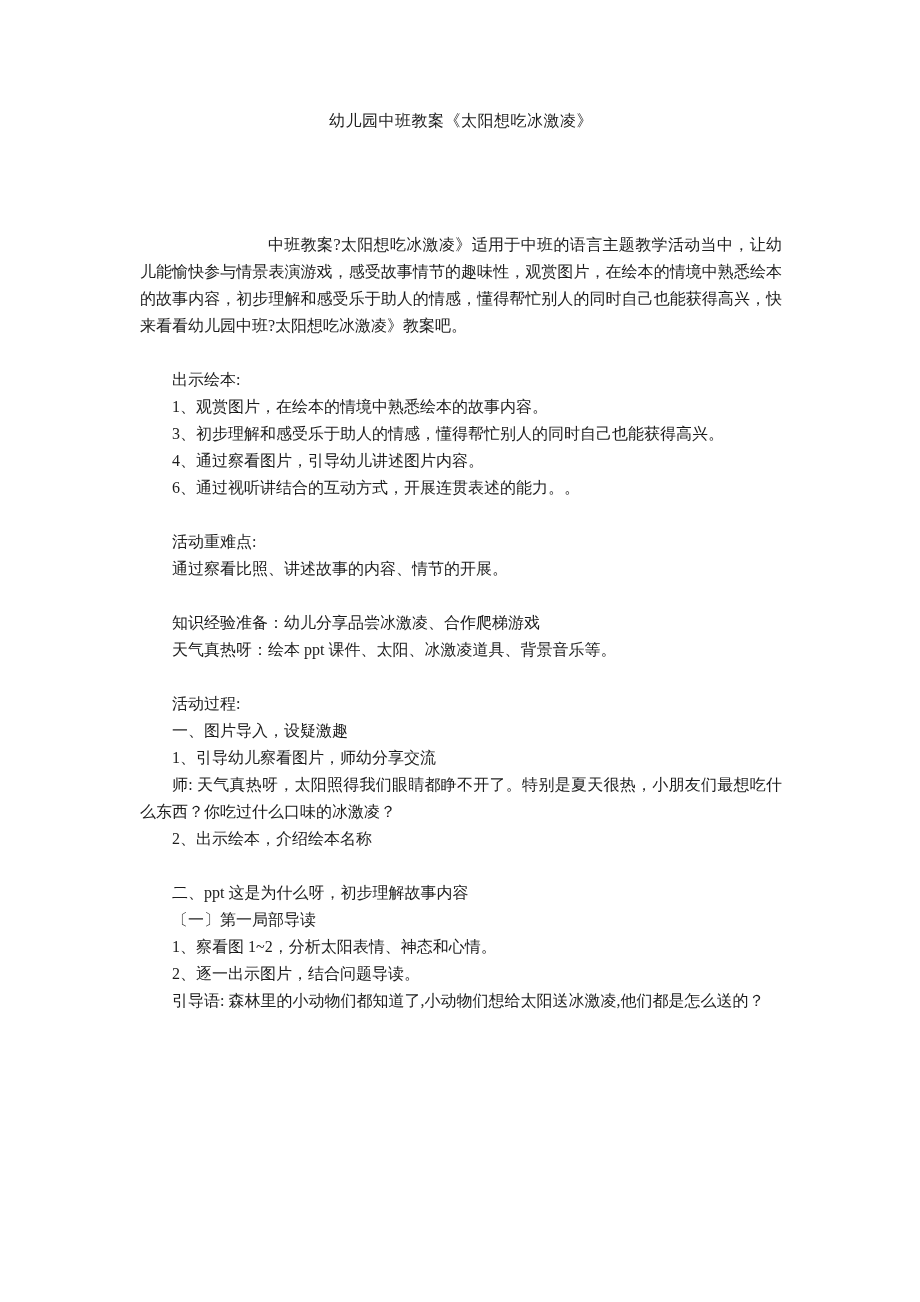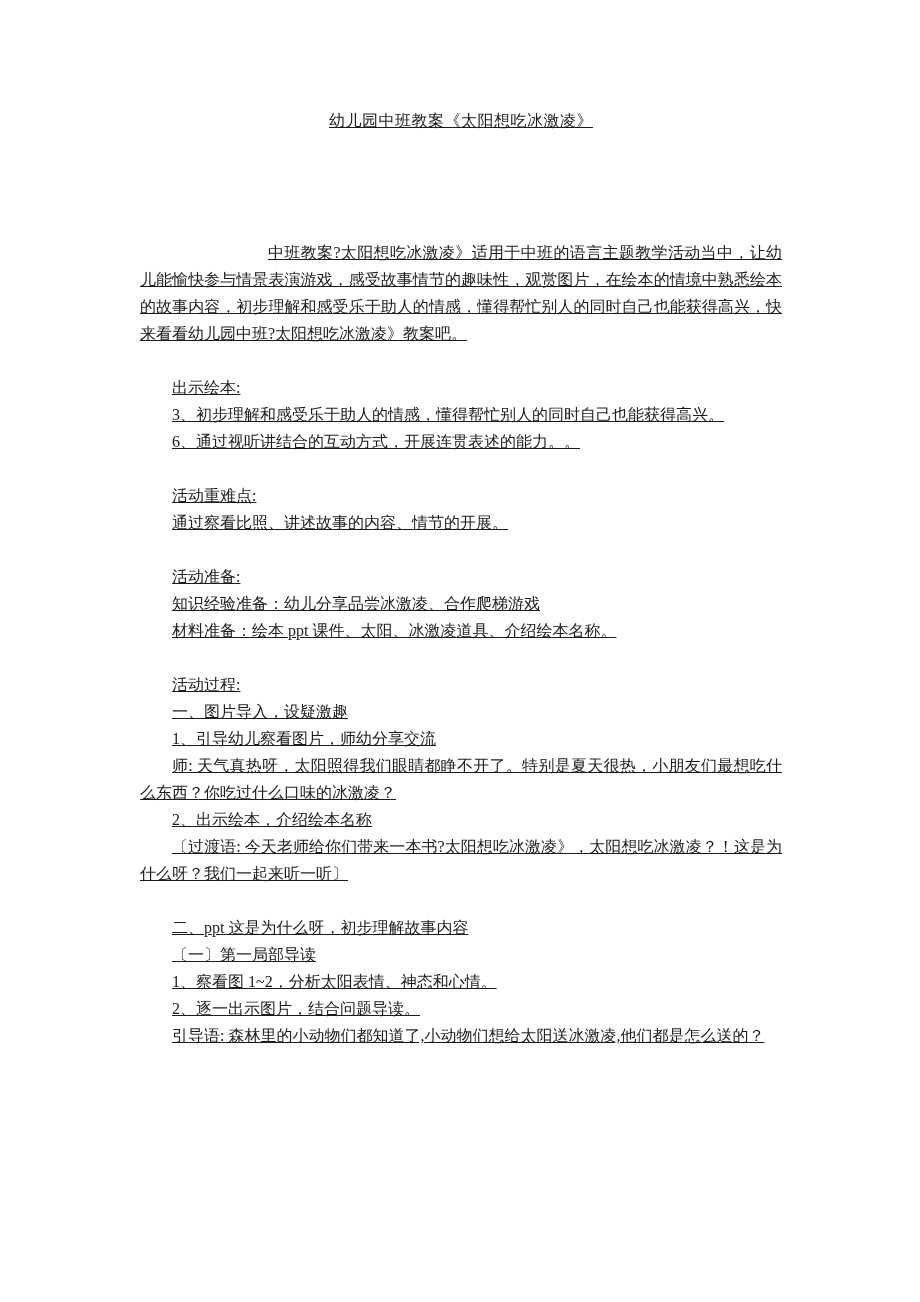--- a/index.html
+++ b/index.html
@@ -11,21 +11,20 @@
     position: relative;
     width: 920px;
     height: 1302px;
     background: #ffffff;
     overflow: hidden;
     font-family: "Liberation Serif", "DejaVu Serif", serif;
     color: #1c1c1c;
   }
   .content {
     padding: 108px 138px 0 140px; 
-    text-decoration: underline;
   }
   .doc-title {
     text-align: center;
     font-size: 16px;
     line-height: 26px;
     letter-spacing: 0.5px;
     white-space: nowrap;
   }
   .title-spacer {
     height: 97px;
@@ -33,56 +32,55 @@
   .doc-body p {
     margin: 0;
     font-size: 16px;
     line-height: 27px;
     text-align: justify;
     text-indent: 2em;
     word-break: break-all;
   }
   .doc-body p.intro {
     text-indent: 128px; 
-    margin-top: 8px;
   }
   .gap {
     height: 27px;
   }
 </style>
 </head>
 <body>
 
 <div class="page">
   <div class="content">
 
     <div class="doc-title">幼儿园中班教案《太阳想吃冰激凌》</div>
 
     <div class="title-spacer"></div>
 
     <div class="doc-body">
       <p class="intro">中班教案?太阳想吃冰激凌》适用于中班的语言主题教学活动当中，让幼儿能愉快参与情景表演游戏，感受故事情节的趣味性，观赏图片，在绘本的情境中熟悉绘本的故事内容，初步理解和感受乐于助人的情感，懂得帮忙别人的同时自己也能获得高兴，快来看看幼儿园中班?太阳想吃冰激凌》教案吧。</p>
       <div class="gap"></div>
       <p>出示绘本:</p>
+      <p>1、观赏图片，在绘本的情境中熟悉绘本的故事内容。</p>
       <p>3、初步理解和感受乐于助人的情感，懂得帮忙别人的同时自己也能获得高兴。</p>
+      <p>4、通过察看图片，引导幼儿讲述图片内容。</p>
       <p>6、通过视听讲结合的互动方式，开展连贯表述的能力。。</p>
       <div class="gap"></div>
       <p>活动重难点:</p>
       <p>通过察看比照、讲述故事的内容、情节的开展。</p>
       <div class="gap"></div>
-      <p>活动准备:</p>
       <p>知识经验准备：幼儿分享品尝冰激凌、合作爬梯游戏</p>
-      <p>材料准备：绘本 ppt 课件、太阳、冰激凌道具、介绍绘本名称。</p>
+      <p>天气真热呀：绘本 ppt 课件、太阳、冰激凌道具、背景音乐等。</p>
       <div class="gap"></div>
       <p>活动过程:</p>
       <p>一、图片导入，设疑激趣</p>
       <p>1、引导幼儿察看图片，师幼分享交流</p>
       <p>师: 天气真热呀，太阳照得我们眼睛都睁不开了。特别是夏天很热，小朋友们最想吃什么东西？你吃过什么口味的冰激凌？</p>
       <p>2、出示绘本，介绍绘本名称</p>
-      <p>〔过渡语: 今天老师给你们带来一本书?太阳想吃冰激凌》，太阳想吃冰激凌？！这是为什么呀？我们一起来听一听〕</p>
       <div class="gap"></div>
       <p>二、ppt 这是为什么呀，初步理解故事内容</p>
       <p>〔一〕第一局部导读</p>
       <p>1、察看图 1~2，分析太阳表情、神态和心情。</p>
       <p>2、逐一出示图片，结合问题导读。</p>
       <p>引导语: 森林里的小动物们都知道了,小动物们想给太阳送冰激凌,他们都是怎么送的？</p>
     </div>
 
   </div>
 </div>

